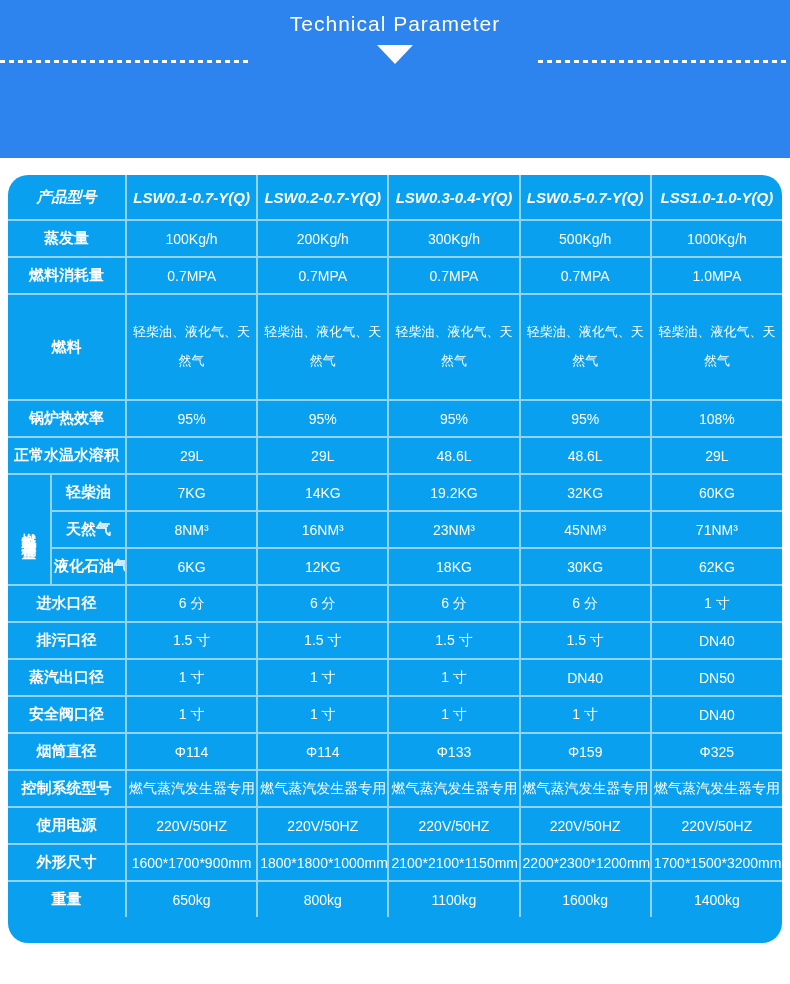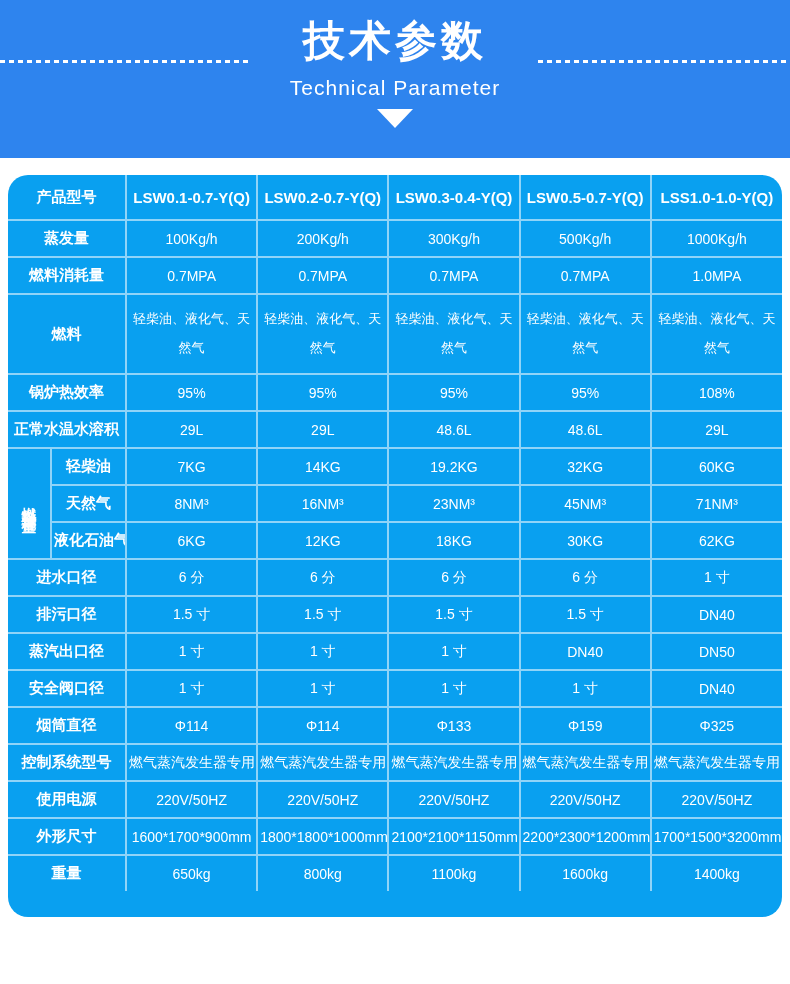--- a/index.html
+++ b/index.html
@@ -32,35 +32,34 @@
     background:#09a0f0; border-radius:20px; overflow:hidden; padding-bottom:26px;
   }
   table { border-collapse:collapse; table-layout:fixed; width:774px; color:#ffffff; }
   th, td {
     text-align:center; vertical-align:middle; padding:0 2px;
     height:35px; font-size:14px; font-weight:normal;
     border-left:2px solid rgba(255,255,255,0.55);
     white-space:nowrap; overflow:hidden;
   }
   th { font-weight:bold; font-size:15px; }
-  thead th { height:44px; }
+  thead th { height:44px;font-style:italic; }
   tbody th, tbody td { border-top:2px solid rgba(255,255,255,0.55); }
   .edge { border-left:none; }
   .tall { height:72px; }
-  .wrap { white-space:normal; font-size:13px; line-height:2.2; padding:3px 3px; }
+  .wrap { white-space:normal; font-size:13px; line-height:2.2; padding:16px 3px; }
   .vtext {
     display:inline-block; writing-mode:vertical-rl; text-orientation:upright;
     letter-spacing:3px; line-height:1.05; font-weight:bold; font-size:15px;
   }
 </style>
 </head>
 <body>
 
 <div class="banner">
-  <div class="banner-title">技术参数</div>
   <div class="dash dash-left"></div>
   <div class="dash dash-right"></div>
   <div class="banner-sub">Technical Parameter</div>
   <div class="down-arrow"></div>
 </div>
 
 <div class="table-wrap">
   <table>
     <colgroup>
         <col style="width:43px">

